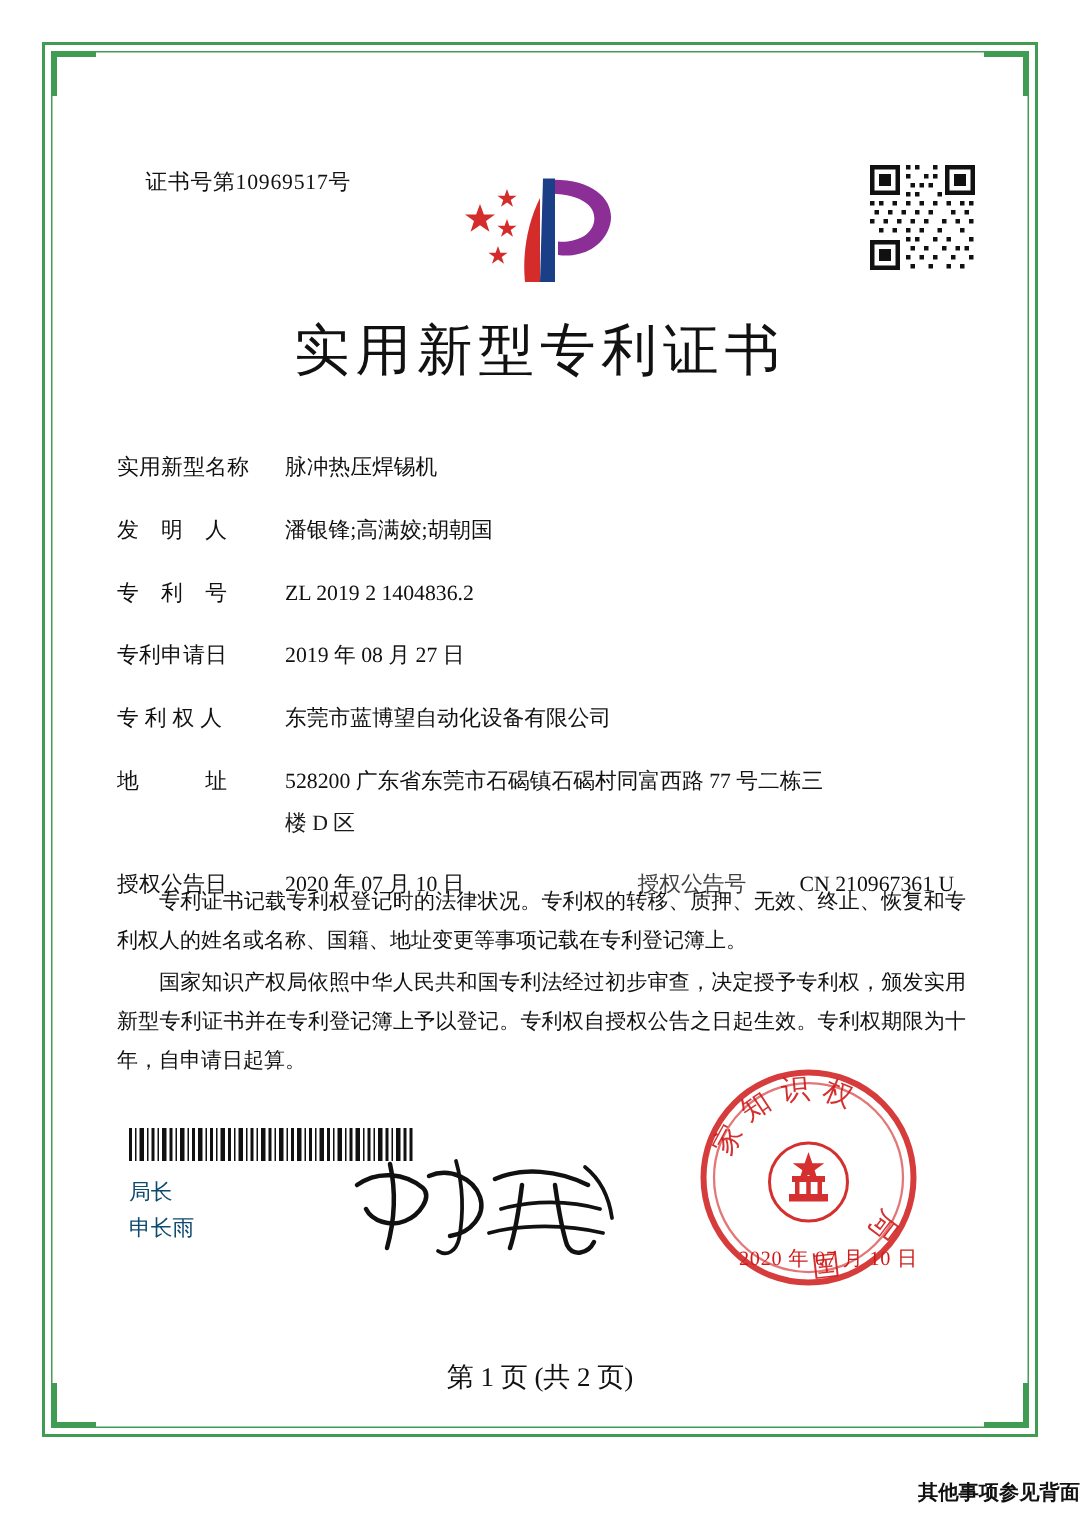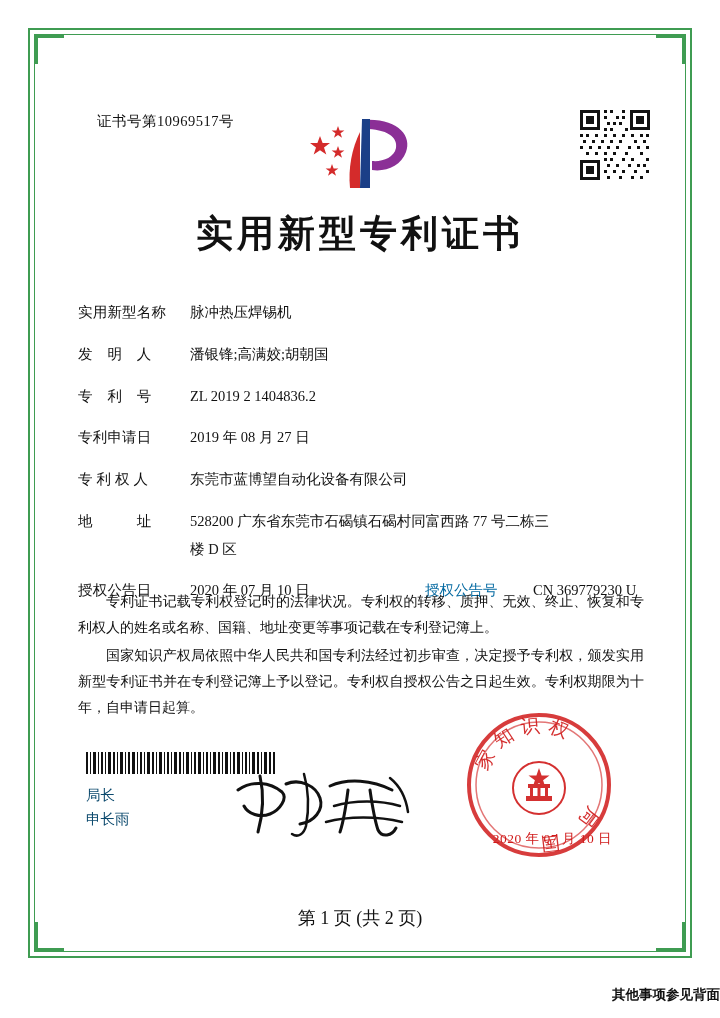--- a/index.html
+++ b/index.html
@@ -84,21 +84,21 @@
     height: 74px;
   }
 
   .title {
     position: absolute;
     left: 0;
     right: 0;
     top: 175px;
     text-align: center;
     font-size: 37px;
-    font-weight: bold;
+    font-weight: normal;
     letter-spacing: 4px;
     color: #111;
     font-family: "DejaVu Serif", "Liberation Serif", serif;
   }
 
   .fields {
     position: absolute;
     left: 44px;
     right: 40px;
     top: 268px;
@@ -121,21 +121,21 @@
     flex: 1;
     color: #111;
   }
   .frow.dual .fvalue {
     flex: 0 0 auto;
     width: 235px;
   }
   .flabel2 {
     width: 108px;
     flex: 0 0 108px;
-    color: #0369a1;
+    color: #404040;
     white-space: pre;
   }
   .fvalue2 {
     flex: 1;
     color: #111;
   }
   .addr-second {
     margin-left: 112px;
     margin-top: 2px;
   }
@@ -363,21 +363,21 @@
       <div class="frow" style="margin-bottom:6px;">
         <div class="flabel">地　　　址</div>
         <div class="fvalue">528200  广东省东莞市石碣镇石碣村同富西路 77 号二栋三</div>
       </div>
       <div class="addr-second" style="margin-bottom:20px;">楼 D 区</div>
 
       <div class="frow dual">
         <div class="flabel">授权公告日</div>
         <div class="fvalue">2020 年 07 月 10 日</div>
         <div class="flabel2">授权公告号</div>
-        <div class="fvalue2">CN 369779230 U</div>
+        <div class="fvalue2">CN 210967361 U</div>
       </div>
 
     </div>
 
     <div class="paras">
       <p>专利证书记载专利权登记时的法律状况。专利权的转移、质押、无效、终止、恢复和专利权人的姓名或名称、国籍、地址变更等事项记载在专利登记簿上。</p>
       <p>国家知识产权局依照中华人民共和国专利法经过初步审查，决定授予专利权，颁发实用新型专利证书并在专利登记簿上予以登记。专利权自授权公告之日起生效。专利权期限为十年，自申请日起算。</p>
     </div>
 
     <div class="barcode">

